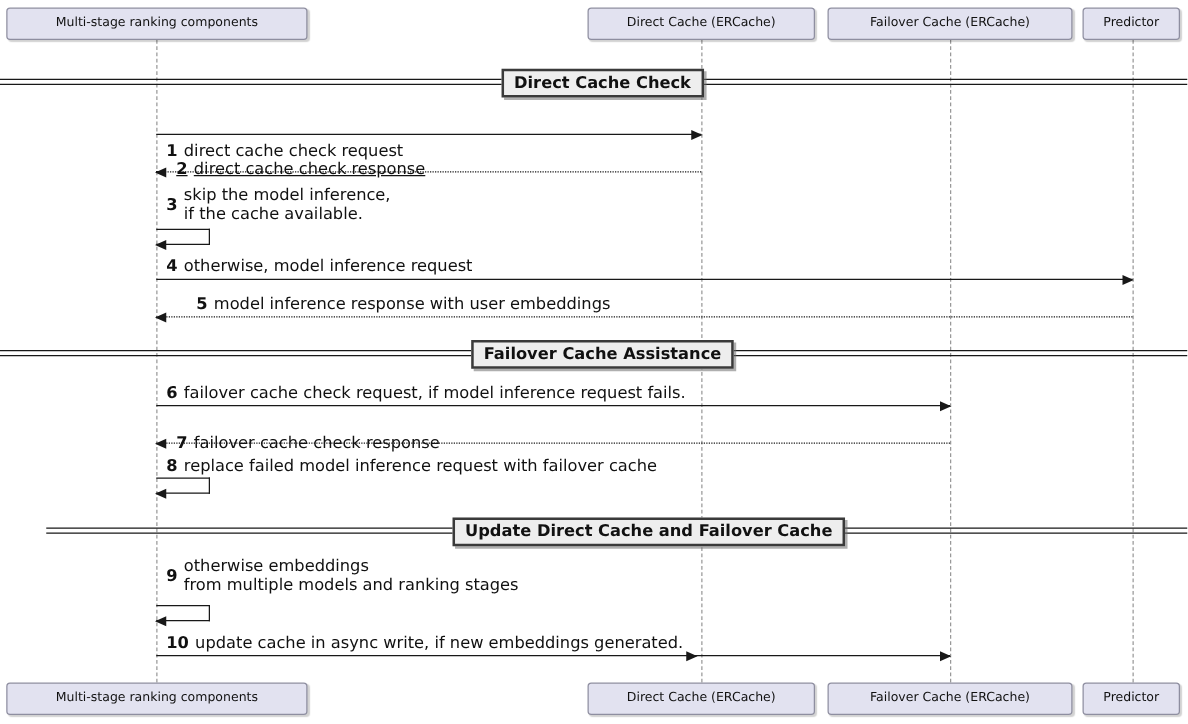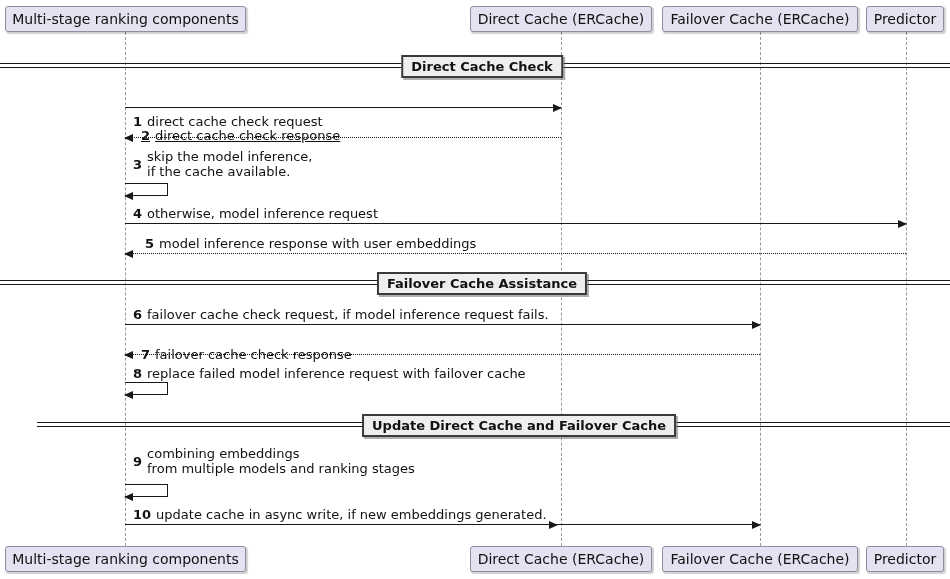--- a/index.html
+++ b/index.html
@@ -9,21 +9,21 @@
     overflow:hidden;
   }
   .lifeline {
     position:absolute; top:32px; height:514px; width:0;
     border-left:1px dashed var(--lifeline,#999999); z-index:0;
   }
   .participant {
     position:absolute; height:26px; box-sizing:border-box;
     background:var(--participant_fill,#E2E2F0);
     border:1px solid var(--participant_border,#8E8EA0);
-    border-radius:3px; font-size:14px; line-height:24px; text-align:center;
+    border-radius:3px; font-size:10px; line-height:24px; text-align:center;
     white-space:nowrap; box-shadow:1.5px 1.5px 1px rgba(0,0,0,0.18); z-index:4;
   }
   .divider { position:absolute; left:0; width:950px; height:23px; z-index:2;padding-left:14px; }
   .divider-rule {
     position:absolute; left:0; right:0; top:8px; height:3px;
     border-top:1.5px solid var(--line,#181818);
     border-bottom:1.5px solid var(--line,#181818);
   }
   .divider-box {
     position:absolute; left:50%; transform:translateX(-50%); top:0; height:23px;
@@ -93,21 +93,21 @@
     <span class="head l"></span>
   </div>
 
   <div class="msg" style="left:133px; top:206px;text-align:center;">
     <span class="num">4</span><span>otherwise, model inference request</span>
   </div>
   <div class="arrow" style="left:125px; top:223px; width:781px;">
     <span class="head r"></span>
   </div>
 
-  <div class="msg" style="left:145px; top:236px;text-align:right;">
+  <div class="msg" style="left:157px; top:236px;text-align:right;">
     <span class="num">5</span><span>model inference response with user embeddings</span>
   </div>
   <div class="arrow dotted" style="left:125px; top:253px; width:781px;">
     <span class="head l"></span>
   </div>
 
   <div class="divider" style="top:272px;">
     <div class="divider-rule"></div>
     <div class="divider-box">Failover Cache Assistance</div>
   </div>
@@ -134,21 +134,21 @@
   </div>
 
   <div class="divider" style="top:414px;margin-left:37px;">
     <div class="divider-rule"></div>
     <div class="divider-box">Update Direct Cache and Failover Cache</div>
   </div>
 
   <div class="msg msg2" style="left:133px; top:446px;">
     <span class="num">9</span>
     <span class="lines">
-      <span>combining embeddings</span>
+      <span>otherwise embeddings</span>
       <span>from multiple models and ranking stages</span>
     </span>
   </div>
   <div class="self" style="left:125px; top:484px;">
     <span class="head l"></span>
   </div>
 
   <div class="msg" style="left:133px; top:507px;">
     <span class="num">10</span><span>update cache in async write, if new embeddings generated.</span>
   </div>

